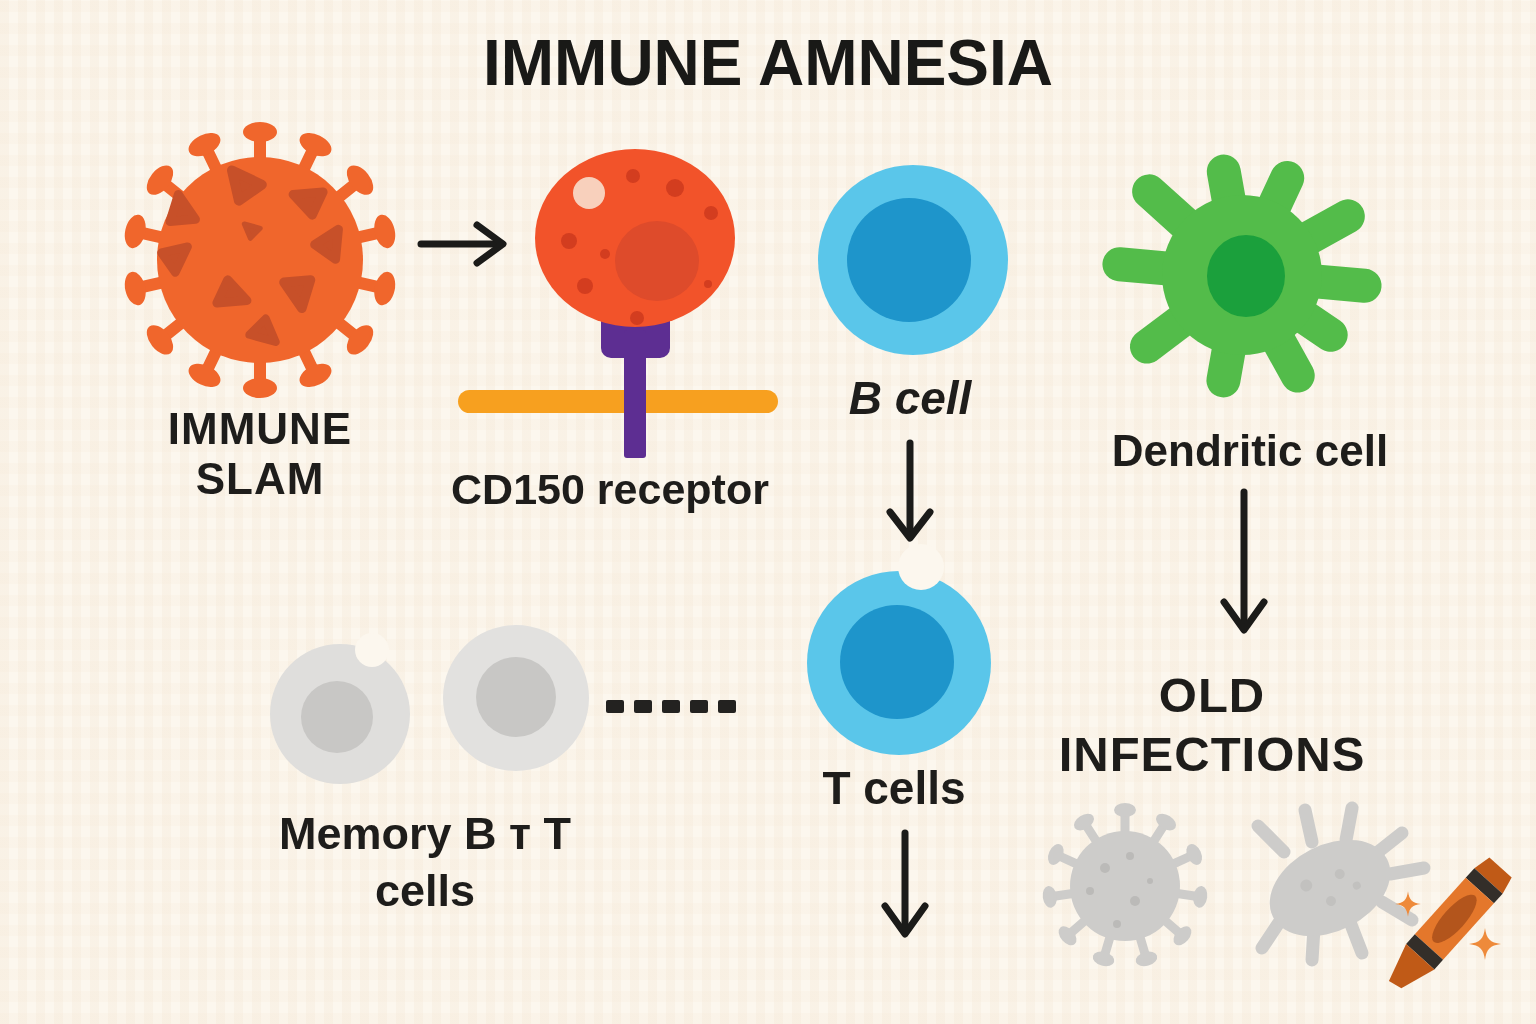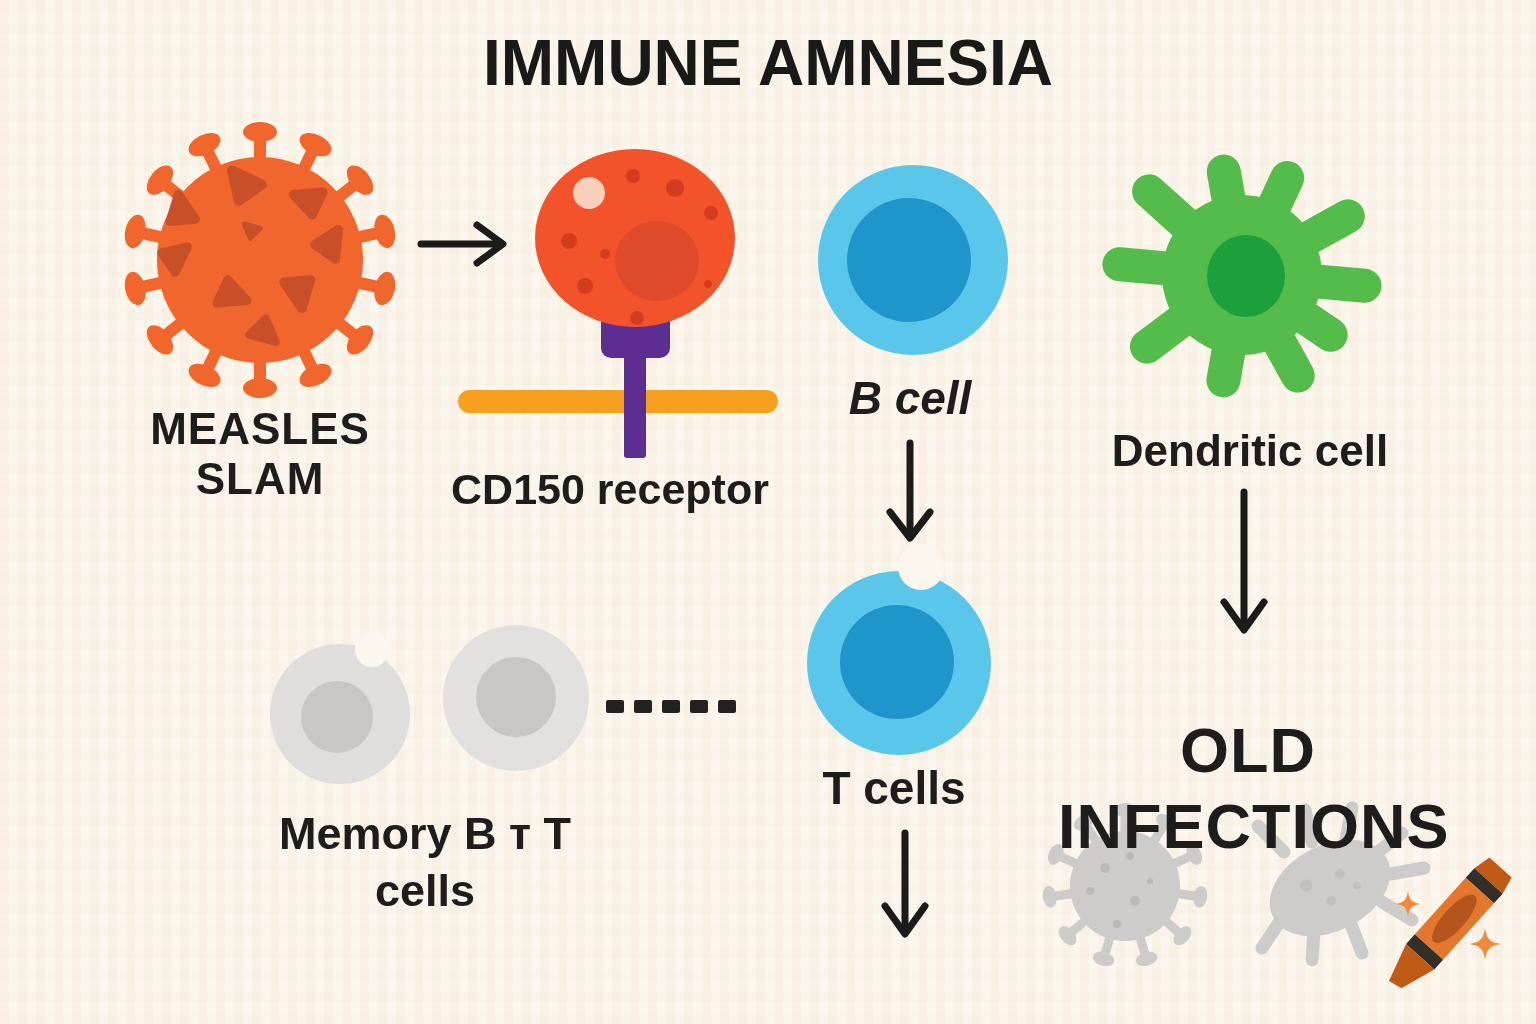--- a/index.html
+++ b/index.html
@@ -15,21 +15,21 @@
   .lbl{position:absolute;font-weight:700;color:#1E1D1B;text-align:center;line-height:1.14;}
   .title{
     position:absolute;left:0;right:0;top:26px;text-align:center;
     font-size:64px;font-weight:900;letter-spacing:0px;color:#191917;
   }
   .measles-lbl{left:90px;top:404px;width:340px;font-size:44px;letter-spacing:1px;}
   .slam-lbl{left:420px;top:462px;width:380px;font-size:43px;line-height:1.26;}
   .bcell-lbl{left:810px;top:372px;width:200px;font-size:46px;font-style:italic;}
   .tcell-lbl{left:794px;top:762px;width:200px;font-size:46px;}
   .dend-lbl{left:1075px;top:426px;width:350px;font-size:44px;}
-  .old-lbl{left:1058px;top:666px;width:380px;font-size:63px;line-height:1.2;letter-spacing:1px;margin-top:47px;}
+  .old-lbl{left:1022px;top:666px;width:380px;font-size:49px;line-height:1.2;letter-spacing:1px;}
   .mem-lbl{left:235px;top:806px;width:380px;font-size:45px;line-height:1.26;text-align:center;}
   .arrow{stroke:#1B1B19;stroke-width:7;fill:none;stroke-linecap:round;stroke-linejoin:round;}
 </style>
 </head>
 <body>
 
 <div class="canvas">
 
   <svg class="gfx" width="1536" height="1024" viewBox="0 0 1536 1024">
 
@@ -302,21 +302,21 @@
     </g>
     <g fill="#EE8A3A">
       <path transform="translate(1408,904) scale(0.8)" d="M0,-16 C1.5,-5 5,-1.5 16,0 C5,1.5 1.5,5 0,16 C-1.5,5 -5,1.5 -16,0 C-5,-1.5 -1.5,-5 0,-16 Z"></path>
       <path transform="translate(1485,944)" d="M0,-16 C1.5,-5 5,-1.5 16,0 C5,1.5 1.5,5 0,16 C-1.5,5 -5,1.5 -16,0 C-5,-1.5 -1.5,-5 0,-16 Z"></path>
     </g>
   </svg>
 
   <div class="title">IMMUNE AMNESIA</div>
 
   <div class="lbl measles-lbl">
-    <div>MEASLES</div>
+    <div>IMMUNE</div>
     <div>SLAM</div>
   </div>
 
   <div class="lbl slam-lbl">
     <div>CD150 receptor</div>
   </div>
 
   <div class="lbl bcell-lbl">B cell</div>
 
   <div class="lbl tcell-lbl">T cells</div>

